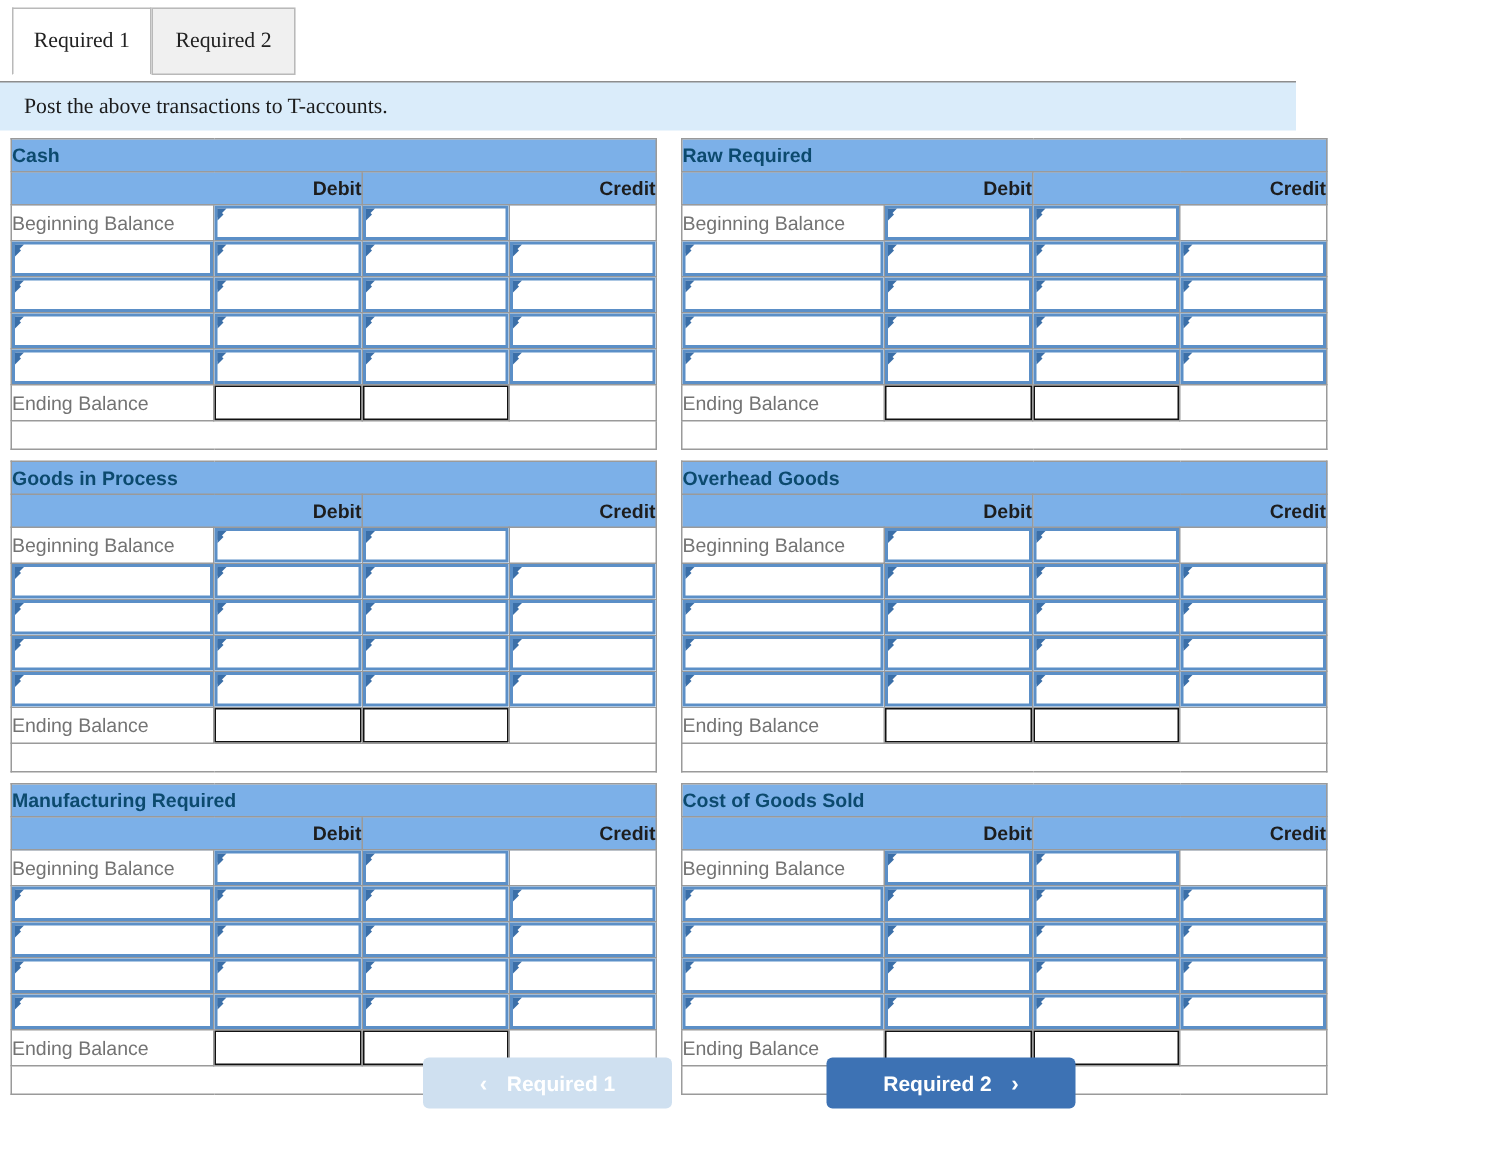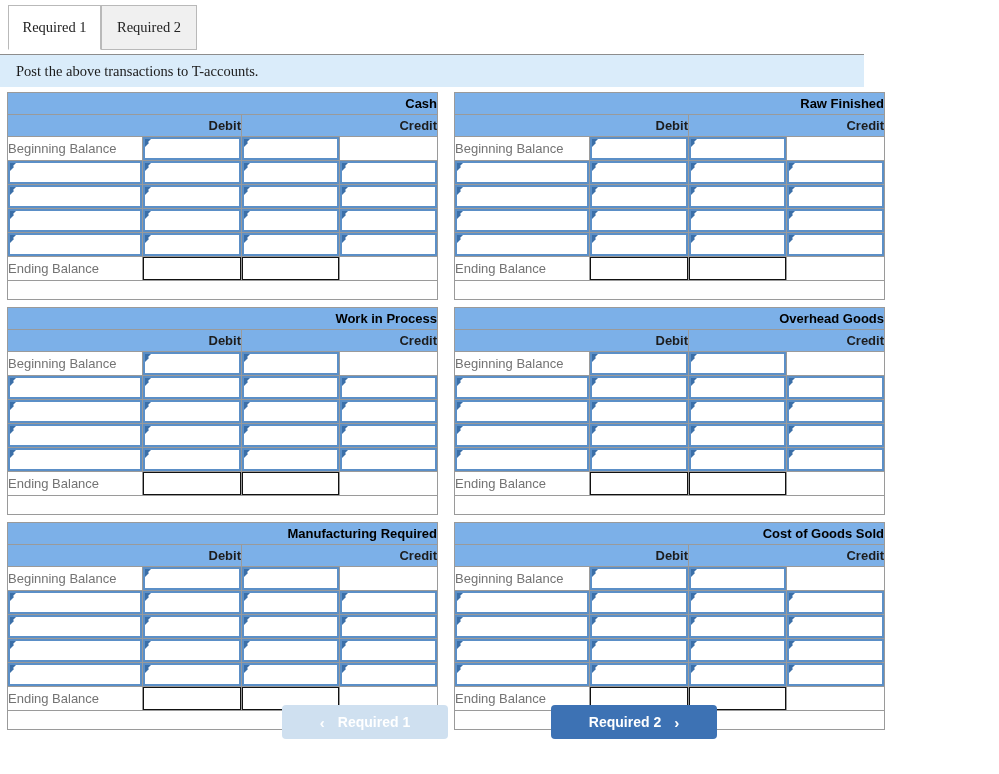--- a/index.html
+++ b/index.html
@@ -97,24 +97,24 @@
 
   table.tacct td, table.tacct th {
     border: 1px solid #9a9a9a;
     padding: 0;
     margin: 0;
     vertical-align: middle;
   }
 
   .title-cell {
     background: #7cb0e8;
-    text-align: right;
+    text-align: left;
     font-weight: bold;
     font-size: 13px;
-    color: #000000;
+    color: #0c4a6e;
     height: 21px;
     line-height: 21px;
   }
   .dc-cell {
     background: #7cb0e8;
     text-align: right;
     font-weight: bold;
     font-size: 13px;
     color: #1d1d1d;
     height: 21px;
@@ -350,21 +350,21 @@
     <div class="col-right">
         <table class="tacct">
           <colgroup>
             <col class="c-lab">
             <col class="c-amt">
             <col class="c-lab2">
             <col class="c-amt2">
           </colgroup>
           <tbody>
             <tr>
-              <td class="title-cell" colspan="4">Raw Finished</td>
+              <td class="title-cell" colspan="4">Raw Required</td>
             </tr>
             <tr>
               <td class="dc-cell" colspan="2">Debit</td>
               <td class="dc-cell" colspan="2">Credit</td>
             </tr>
             <tr>
               <td class="lab-cell">Beginning Balance</td>
               <td class="in-cell">
                 <span class="inbox"></span>
               </td>
@@ -451,21 +451,21 @@
     <div class="col-left">
         <table class="tacct">
           <colgroup>
             <col class="c-lab">
             <col class="c-amt">
             <col class="c-lab2">
             <col class="c-amt2">
           </colgroup>
           <tbody>
             <tr>
-              <td class="title-cell" colspan="4">Work in Process</td>
+              <td class="title-cell" colspan="4">Goods in Process</td>
             </tr>
             <tr>
               <td class="dc-cell" colspan="2">Debit</td>
               <td class="dc-cell" colspan="2">Credit</td>
             </tr>
             <tr>
               <td class="lab-cell">Beginning Balance</td>
               <td class="in-cell">
                 <span class="inbox"></span>
               </td>

